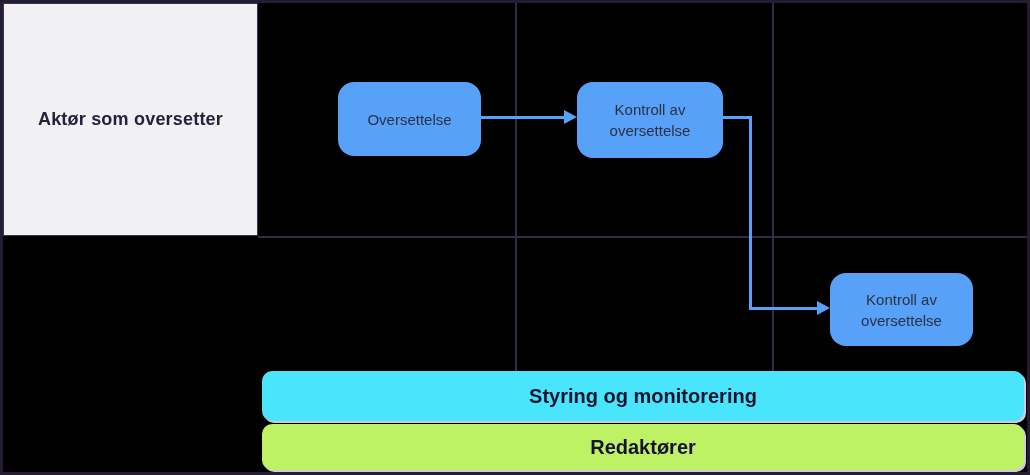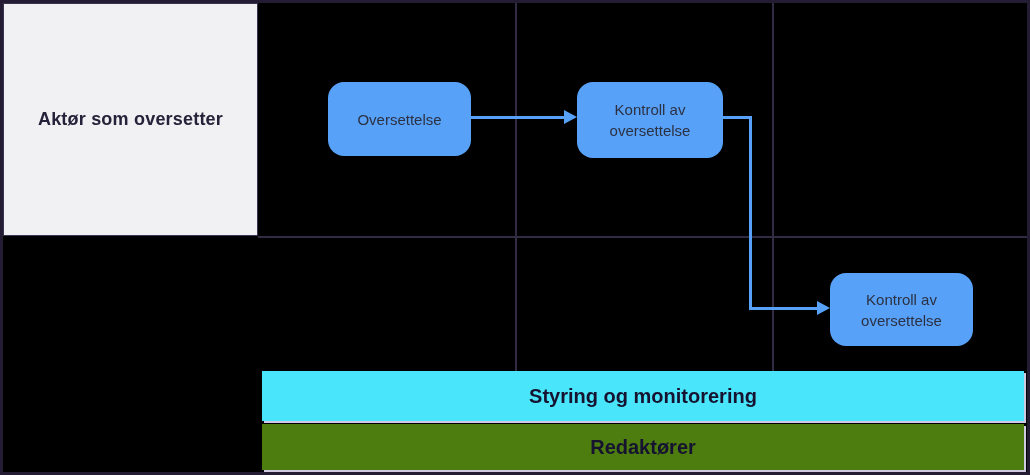--- a/index.html
+++ b/index.html
@@ -44,21 +44,21 @@
     display: flex;
     align-items: center;
     justify-content: center;
     text-align: center;
     font-size: 15px;
     line-height: 1.4;
     color: #2c3142;
     padding: 4px 14px;
     box-sizing: border-box;
   }
-  .node-1 { left: 328px; top: 82px;  width: 143px; height: 74px; }
+  .node-1 { left: 338px; top: 82px;  width: 143px; height: 74px; }
   .node-2 { left: 577px; top: 82px;  width: 146px; height: 76px; }
   .node-3 { left: 830px; top: 273px; width: 143px; height: 73px; }
   
   .cline { position: absolute; background: #57a1f8; }
   .arrow1-line { left: 463px; top: 116px; width: 102px; height: 3px; }
   .elbow-h1    { left: 721px; top: 116px; width: 31px;  height: 3px; }
   .elbow-v     { left: 749px; top: 116px; width: 3px;   height: 194px; }
   .elbow-h2    { left: 749px; top: 307px; width: 69px;  height: 3px; }
   .arrowhead {
     position: absolute;
@@ -67,31 +67,31 @@
     border-bottom: 7px solid transparent;
     border-left: 13px solid #57a1f8;
   }
   .head1 { left: 564px; top: 110px; }
   .head2 { left: 817px; top: 301px; }
   
   .band {
     position: absolute;
     left: 262px;
     width: 762px;
-    border-radius: 0;
+    border-radius: 10px;
     display: flex;
     align-items: center;
     justify-content: center;
     font-weight: bold;
     font-size: 20px;
     color: #15132f;
     box-shadow: 2px 2px 0 #cfc9e2;
   }
   .band-cyan { top: 371px; height: 50px; background: #49e5fb; }
-  .band-teal { top: 424px; height: 46px; background: #4d7c0f; }
+  .band-teal { top: 424px; height: 46px; background: #bef264; }
 </style>
 </head>
 <body>
 
 <div class="stage">
 
   <div class="gridline vline1"></div>
   <div class="gridline vline2"></div>
   <div class="gridline hline"></div>
 

